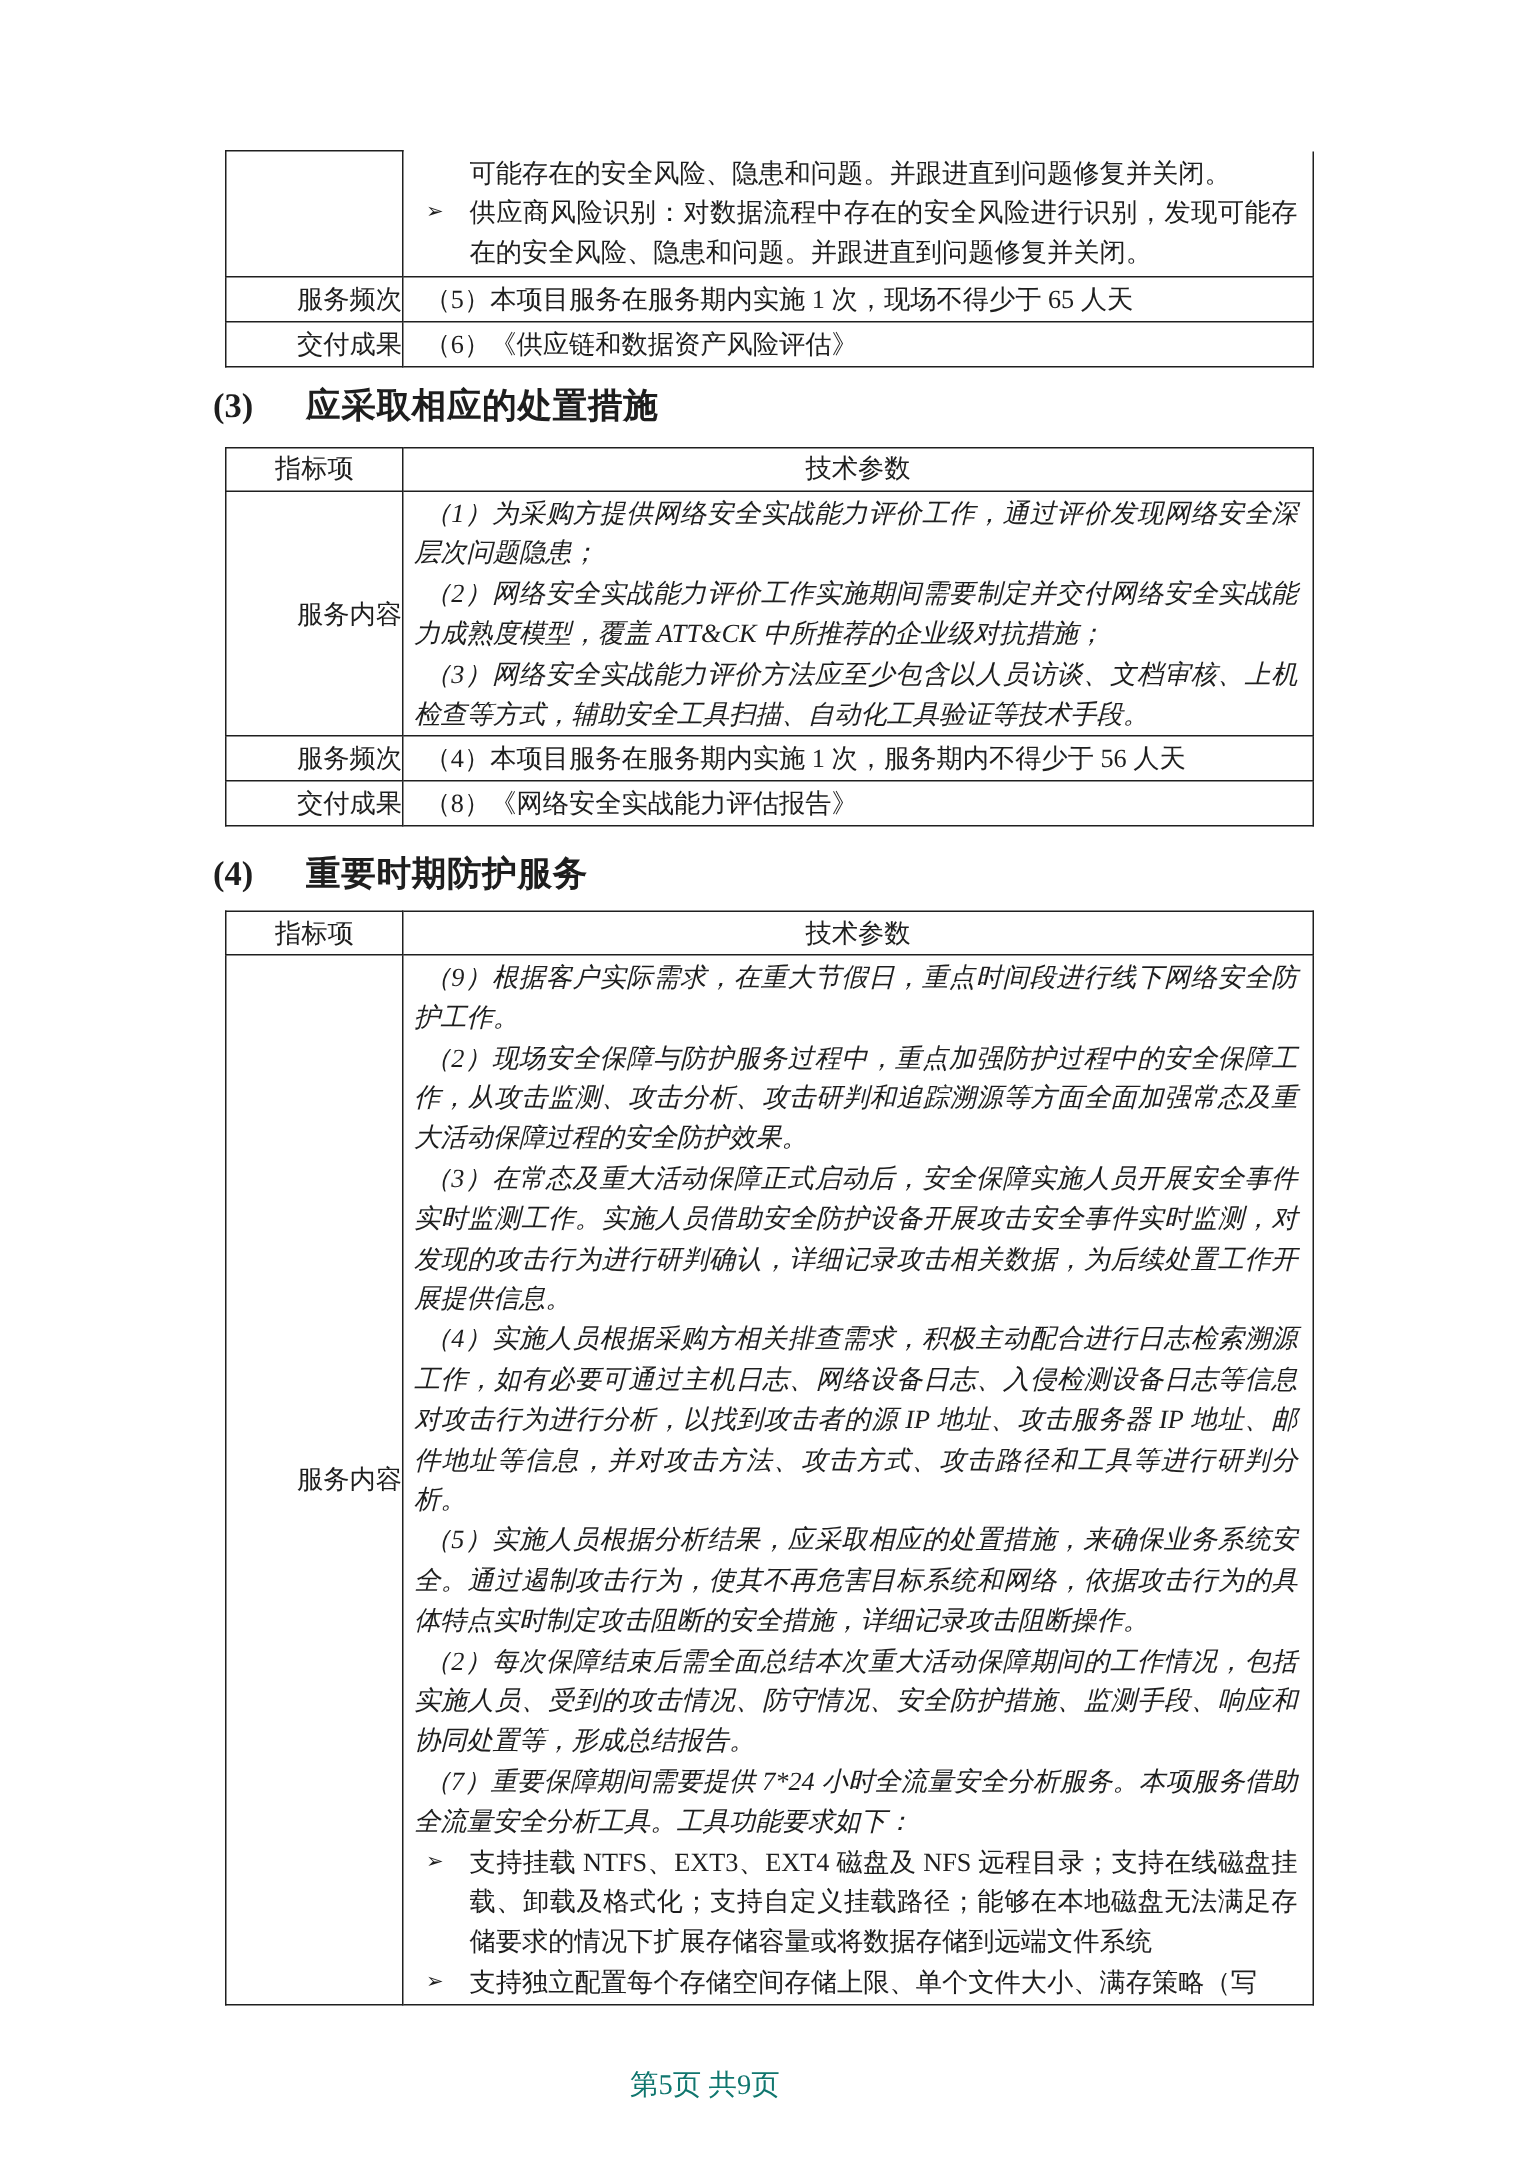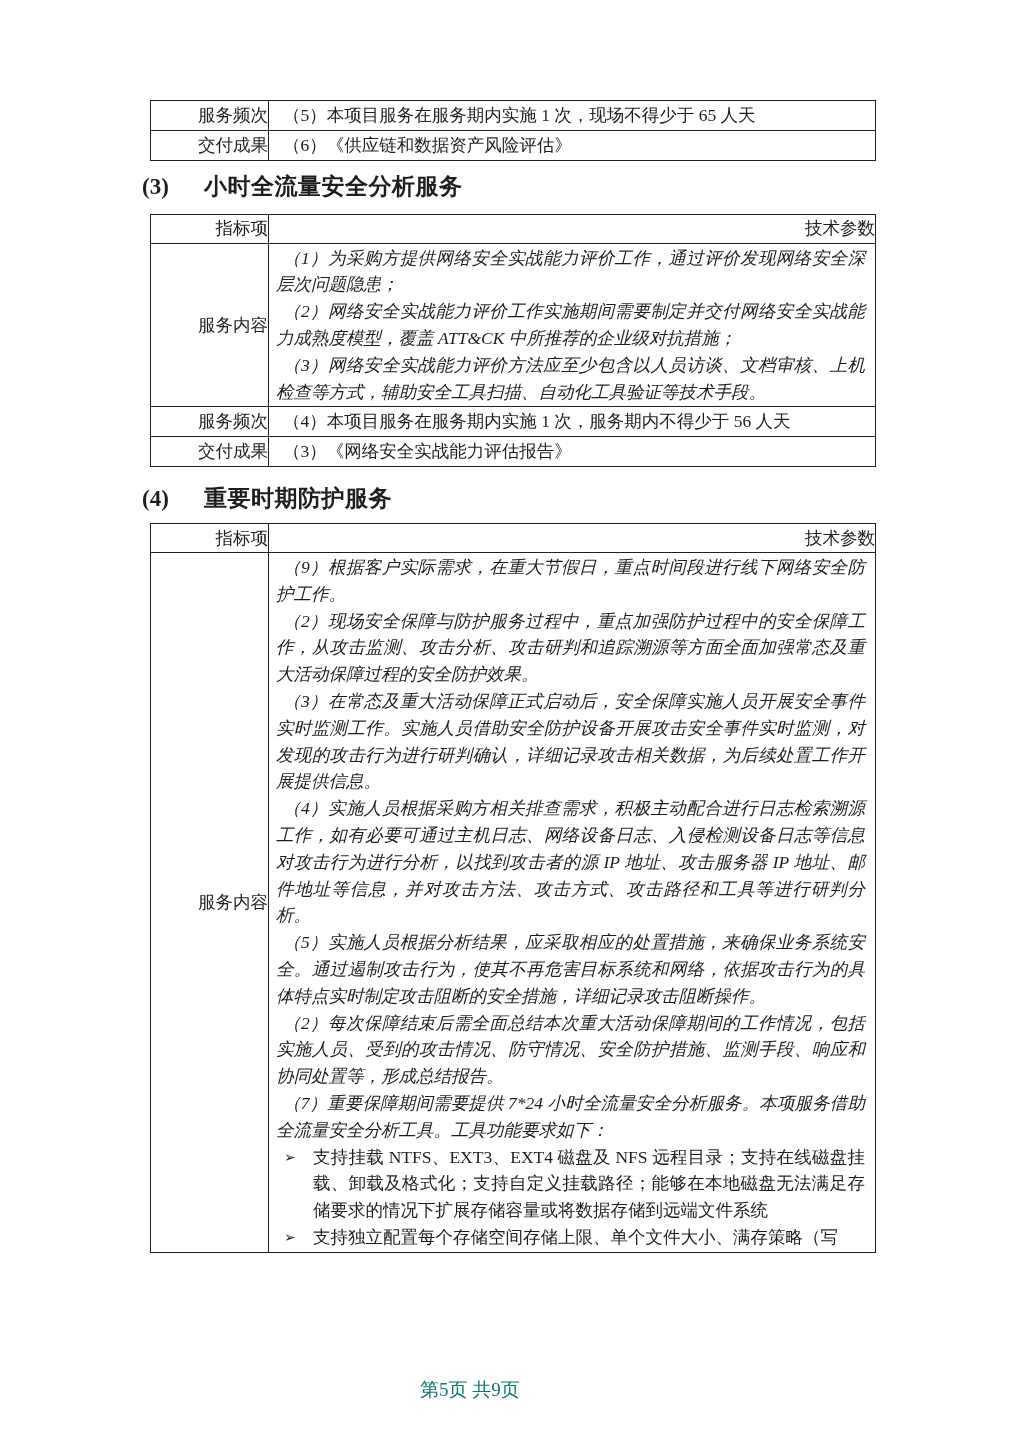--- a/index.html
+++ b/index.html
@@ -27,21 +27,21 @@
   .doc-table td.label-cell {
     text-align: right;
     vertical-align: middle;
     width: 118px;
   }
   .doc-table td.content-cell {
     padding: 1px 10px 1px 7px;
     text-align: justify;
   }
   .doc-table td.header-cell {
-    text-align: right;
+    text-align: center;
     vertical-align: middle;
   }
   
   #table-top { border-top: none; }
   #table-top td.no-top { border-top: none; }
   #table-top td.with-top { border-top: 1.6px solid #1f1f1f; }
 
   .para { text-indent: 7px; text-align: justify; font-style: italic; }
   .single-line { text-indent: 7px; white-space: nowrap; }
 
@@ -75,37 +75,47 @@
     left: 420px; top: 1377px;
     font-size: 19px;
     color: #0f766e;
   }
 </style>
 </head>
 <body>
 
 <table class="doc-table" id="table-top" style="margin-top:100px">
   <tbody>
+      <tr>
+    <td class="label-cell with-top" style="height:84px"></td>
+    <td class="content-cell no-top">
+      <div class="cont-line">可能存在的安全风险、隐患和问题。并跟进直到问题修复并关闭。</div>
+      <div class="bullet">
+        <span class="marker">➢</span>
+        <span>供应商风险识别：对数据流程中存在的安全风险进行识别，发现可能存在的安全风险、隐患和问题。并跟进直到问题修复并关闭。</span>
+      </div>
+    </td>
+  </tr>
   <tr>
     <td class="label-cell" style="height:27px">服务频次</td>
     <td class="content-cell">
       <div class="single-line">（5）本项目服务在服务期内实施 1 次，现场不得少于 65 人天</div>
     </td>
   </tr>
   <tr>
     <td class="label-cell" style="height:27px">交付成果</td>
     <td class="content-cell">
       <div class="single-line">（6）《供应链和数据资产风险评估》</div>
     </td>
   </tr>
 </tbody>
   </table>
 
 <div class="section-heading" id="heading-3">
-  <span class="sec-num">(3)</span><span>小时全流量安全分析服务</span>
+  <span class="sec-num">(3)</span><span>应采取相应的处置措施</span>
 </div>
 
 <table class="doc-table" id="table-2">
   <tbody>
       <tr>
     <td class="header-cell label-cell" style="height:29px">指标项</td>
     <td class="header-cell">技术参数</td>
   </tr>
   <tr>
     <td class="label-cell" style="height:160px">服务内容</td>
@@ -117,21 +127,21 @@
   </tr>
   <tr>
     <td class="label-cell" style="height:25px">服务频次</td>
     <td class="content-cell">
       <div class="single-line">（4）本项目服务在服务期内实施 1 次，服务期内不得少于 56 人天</div>
     </td>
   </tr>
   <tr>
     <td class="label-cell" style="height:29px">交付成果</td>
     <td class="content-cell">
-      <div class="single-line">（3）《网络安全实战能力评估报告》</div>
+      <div class="single-line">（8）《网络安全实战能力评估报告》</div>
     </td>
   </tr>
 </tbody>
   </table>
 
 <div class="section-heading" id="heading-4">
   <span class="sec-num">(4)</span><span>重要时期防护服务</span>
 </div>
 
 <table class="doc-table" id="table-3">

